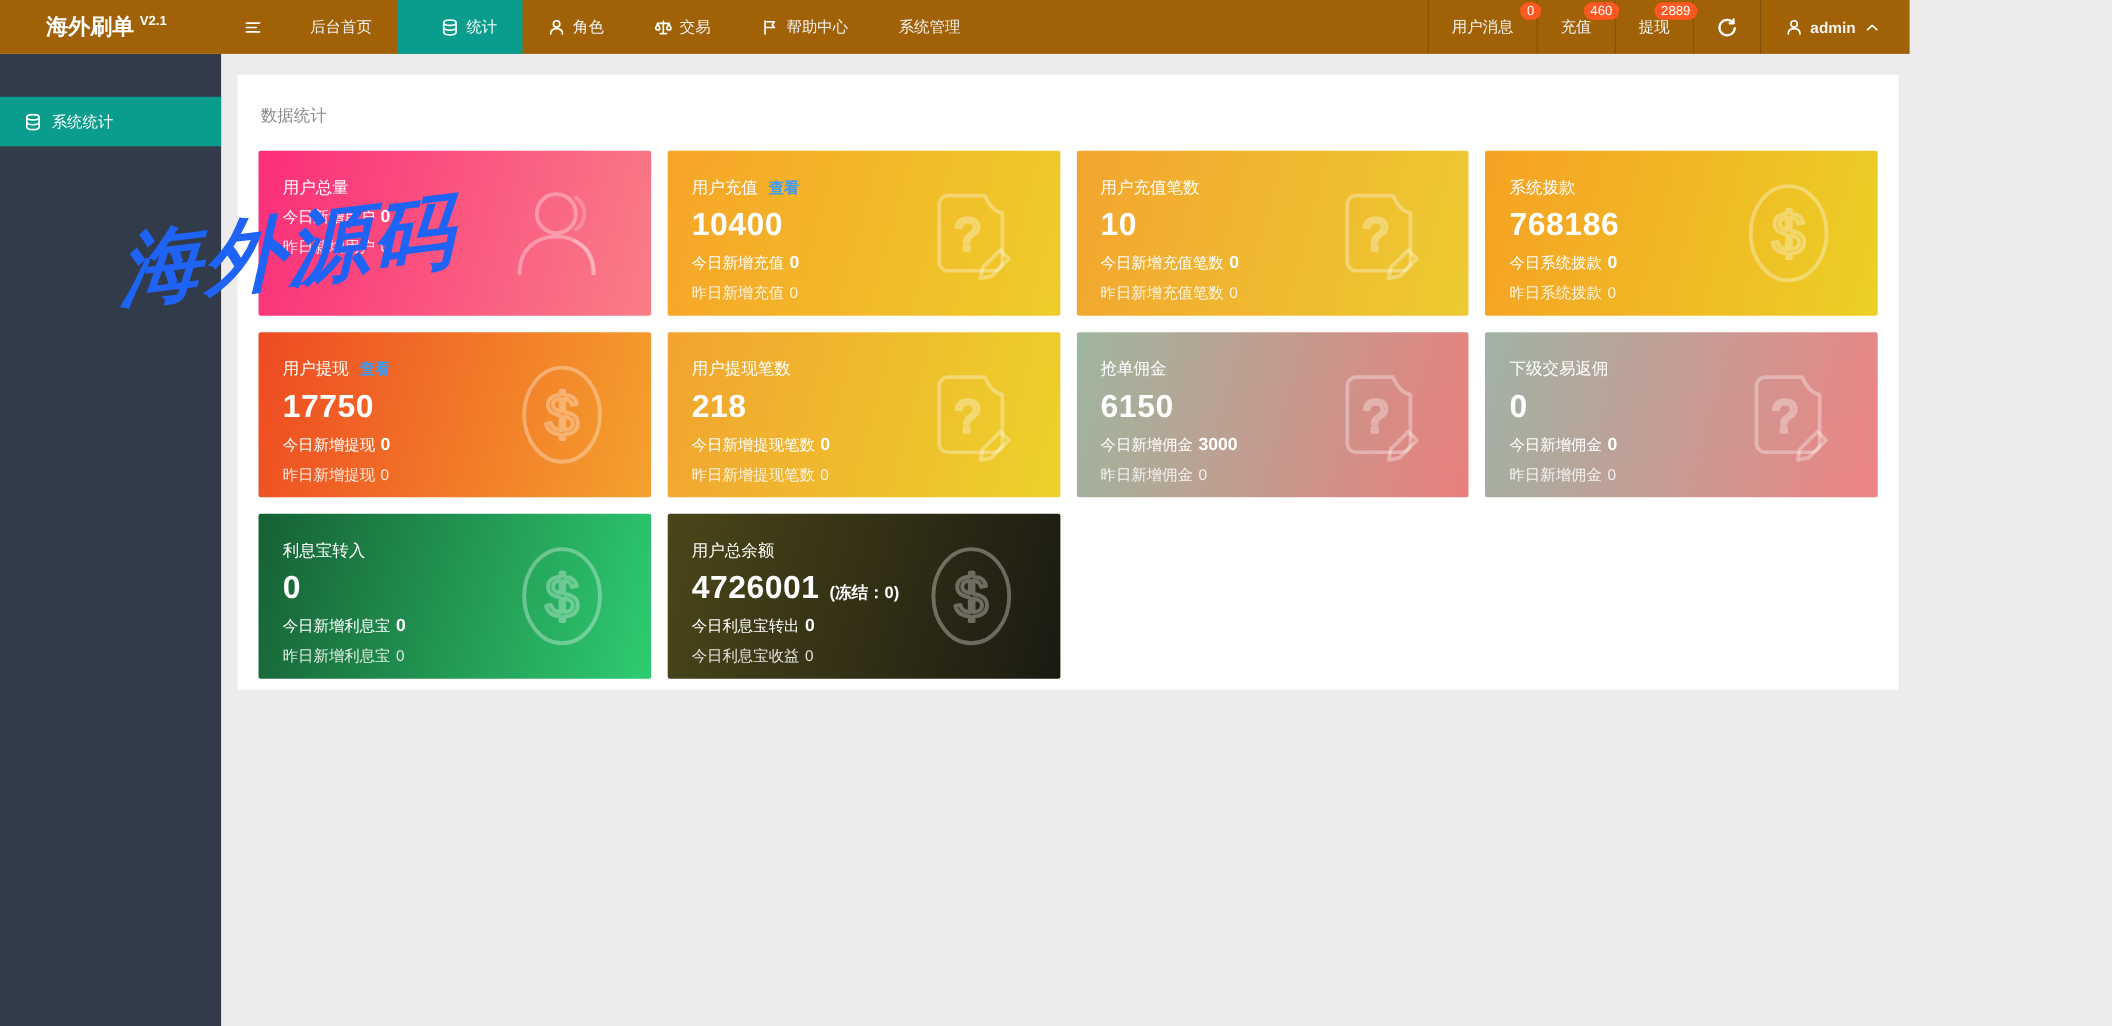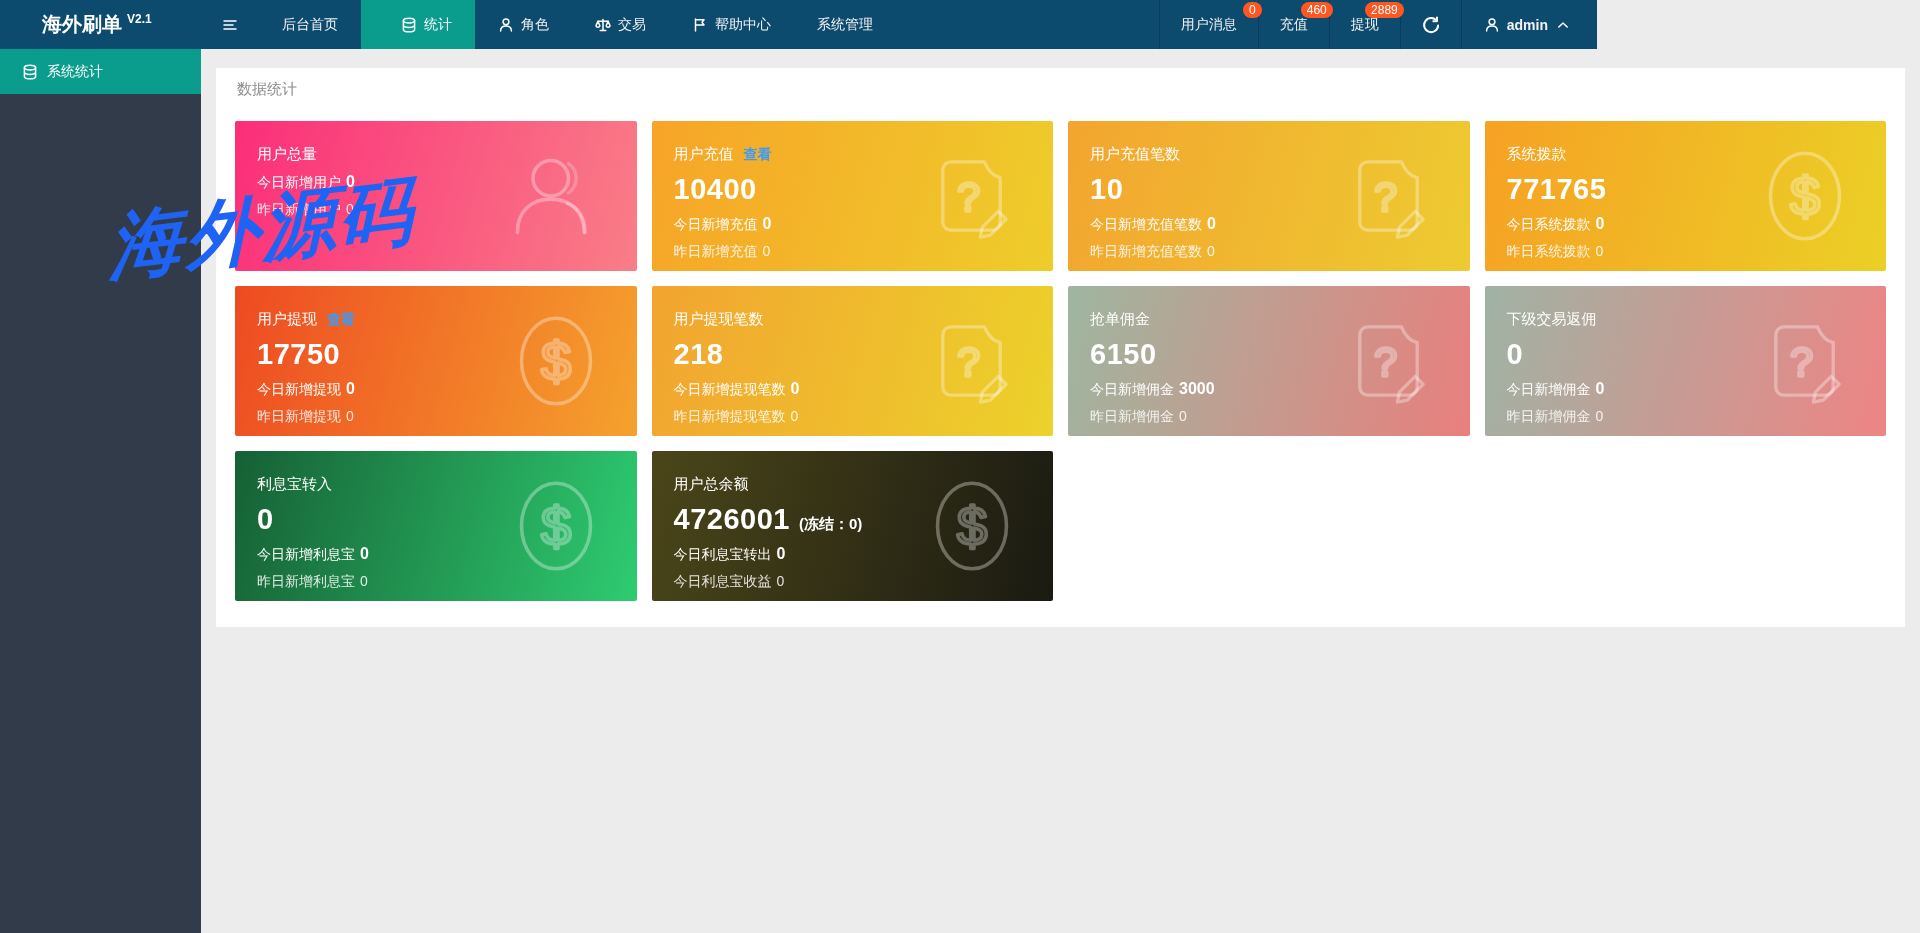--- a/index.html
+++ b/index.html
@@ -3,22 +3,22 @@
 <meta charset="utf-8">
 <style>
   * { margin:0; padding:0; box-sizing:border-box; }
   html,body { width:1920px; height:933px; }
   body {
     position:relative; overflow:hidden; background:#ececec;
     font-family:"Liberation Sans","DejaVu Sans",sans-serif;
   }
   
   .navbar {
-    position:absolute; top:0; left:0; width:1597px; height:49px;
-    background:#0c4a6e; color:#fff; display:flex; z-index:20;
+    position:absolute; top:0; left:0; width:1736px; height:49px;
+    background:#a16207; color:#fff; display:flex; z-index:20;
   }
   .logo {
     width:201px; display:flex; align-items:center; padding-left:42px;
     font-size:20px; font-weight:bold; white-space:nowrap; cursor:pointer;
   }
   .logo sup { font-size:12px; margin-left:5px; position:relative; top:-6px; font-weight:bold; }
   .nav-left { display:flex; align-items:stretch; }
   .nav-item {
     display:flex; align-items:center; gap:7px; padding:0 23px;
     font-size:14px; color:#f3f3f3; cursor:pointer; white-space:nowrap;
@@ -37,25 +37,25 @@
   .nav-icon.refresh { width:18px; height:18px; stroke-width:2; }
   
   .sidebar {
     position:absolute; top:49px; left:0; width:201px; height:884px;
     background:#313b4a; z-index:10;
   }
   .side-item {
     height:45px; display:flex; align-items:center; gap:9px; padding-left:22px;
     color:#fff; font-size:14px; cursor:pointer;
   }
-  .side-item.active { background:#0a9d8d; }
+  .side-item.active { background:#0a9d8d;margin-top:39px; }
   
   .panel {
-    position:absolute; left:216px; top:68px; width:1689px; height:559px;
-    background:#fff; padding:4px 19px; z-index:5;
+    position:absolute; left:216px; top:68px; width:1510px; height:559px;
+    background:#fff; padding:20px 19px; z-index:5;
   }
   .section-title { font-size:15px; color:#8b8b8b; font-weight:normal; margin:8px 0 22px 2px; }
   .cards { display:grid; grid-template-columns:repeat(4,1fr); gap:15px; }
   .card {
     height:150px; border-radius:2px; position:relative; color:#fff;
     padding:24px 20px 0 22px; overflow:hidden;
   }
   .card-title { font-size:15px; display:flex; align-items:center; gap:10px; }
   .view-link { color:#3b9bf8; font-size:14px; font-weight:bold; text-decoration:none; cursor:pointer; }
   .card-value { font-size:29px; font-weight:bold; margin-top:9px; letter-spacing:.5px; display:flex; align-items:baseline; }
@@ -254,21 +254,21 @@
     <svg class="card-icon">
           <use href="#sym-document-question"></use>
         </svg>
   </div>
       <div class="card" style="background: linear-gradient(105deg, rgb(246, 161, 36), rgb(235, 208, 38));">
     <div class="card-title">
       <span class="t">系统拨款</span>
 
     </div>
     <div class="card-value">
-      <span class="v">771765</span>
+      <span class="v">768186</span>
 
     </div>
     <div class="card-line l1">
       <span class="lab">今日系统拨款</span>
       <span class="val">0</span>
     </div>
     <div class="card-line l2">
       <span class="lab">昨日系统拨款</span>
       <span class="val">0</span>
     </div>

